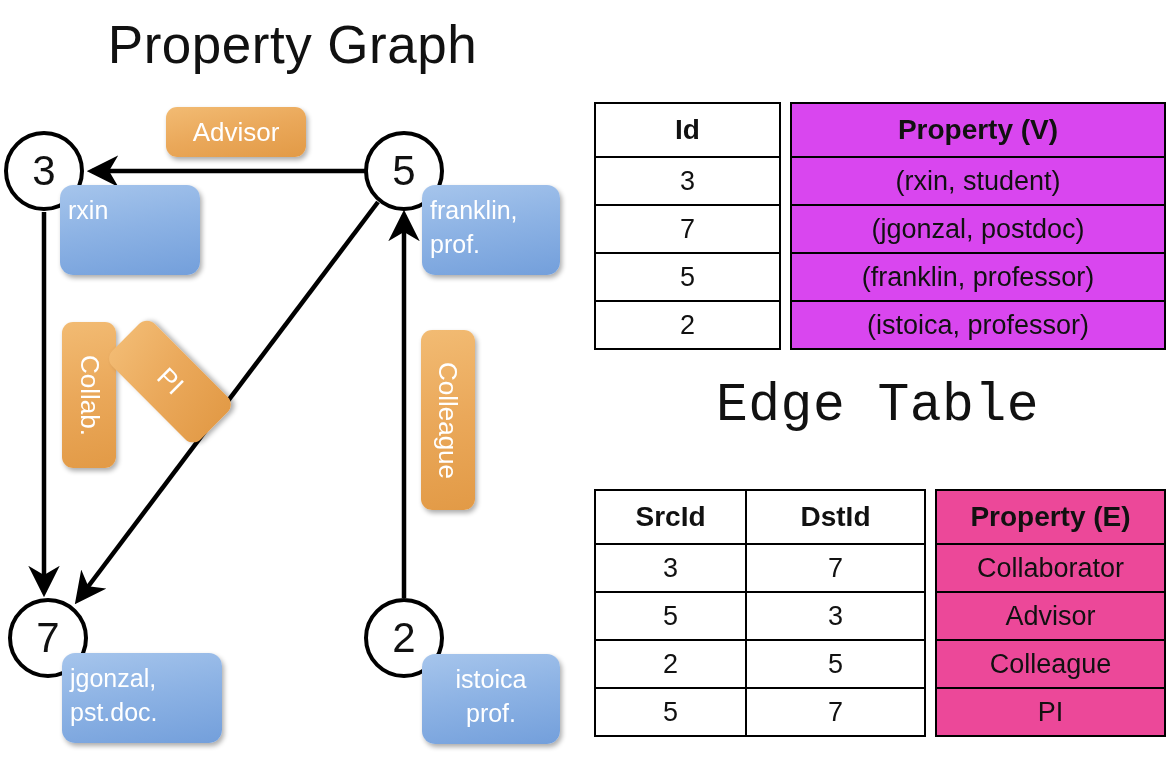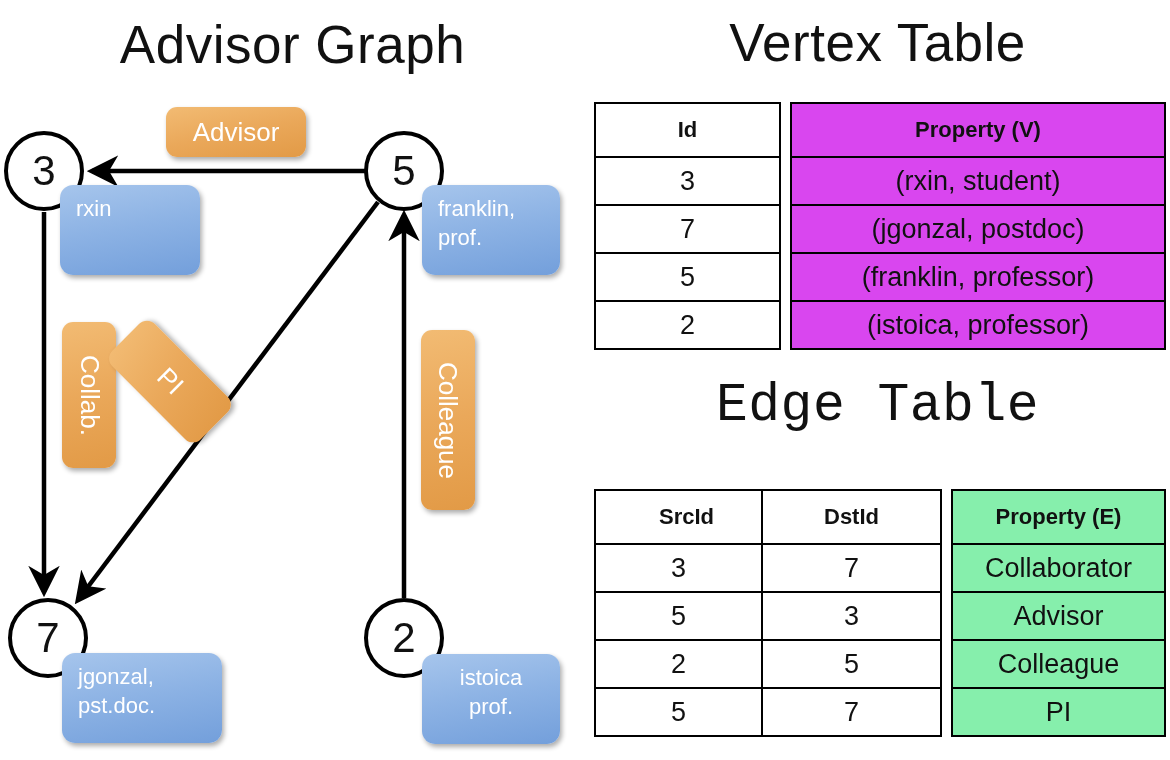--- a/index.html
+++ b/index.html
@@ -57,24 +57,24 @@
     color: #111;
     z-index: 3;
   }
 
   .vbox {
     position: absolute;
     border-radius: 13px;
     background: linear-gradient(170deg, #a6c5ec 0%, #8cb2e4 48%, #739fdb 100%);
     box-shadow: 2px 3px 5px rgba(0,0,0,0.33);
     color: #ffffff;
-    font-size: 22px;
+    font-size: 25px;
     font-weight: 300;
     line-height: 1.34;
-    padding: 9px 16px;
+    padding: 9px 8px;
     box-sizing: border-box;
     z-index: 4;
     font-family: "Liberation Sans", sans-serif;
   }
 
   .ebox {
     position: absolute;
     border-radius: 11px;
     background: linear-gradient(170deg, #f0b464 0%, #e9a css, #e5a152 100%);
     background: linear-gradient(168deg, #f2bb73 0%, #eaa85a 50%, #e29a46 100%);
@@ -107,31 +107,31 @@
   .tbl td, .tbl th {
     border: 2px solid #000;
     text-align: center;
     font-weight: 300;
     font-size: 27px;
     color: #111;
     padding: 0;
     height: 46px;
     background: #ffffff;
   }
-  .tbl th { font-weight: 700; font-size: 22px; height: 52px; }
+  .tbl th { font-weight: 700; font-size: 28px; height: 52px; }
   .tbl .prop-v { background: #d946ef; }
-  .tbl .prop-e { background: #86efac; }
+  .tbl .prop-e { background: #ec4899; }
   .gapcol { border: none !important; background: transparent !important; width: 9px; padding:0; }
 </style>
 </head>
 <body>
 
 <div id="graph-panel">
 
-  <div class="title" style="left:0; top:14px; width:585px;">Advisor Graph</div>
+  <div class="title" style="left:0; top:14px; width:585px;">Property Graph</div>
 
   <svg id="graph-svg" viewBox="0 0 585 760">
     <defs>
       <marker id="arrowhead" viewBox="0 0 12 12" refX="10" refY="6" markerWidth="7" markerHeight="7" orient="auto-start-reverse">
         <path d="M 0 0 L 12 6 L 0 12 L 3.5 6 Z" fill="#000"></path>
       </marker>
     </defs>
 
     <line x1="366" y1="171" x2="92" y2="171" stroke="#000" stroke-width="4.5" marker-end="url(#arrowhead)"></line>
 
@@ -183,21 +183,20 @@
     <span>PI</span>
   </div>
 
   <div class="ebox vert" style="left:421px; top:330px; width:54px; height:180px;">
     <span>Colleague</span>
   </div>
 </div>
 
 <div id="tables-panel">
 
-  <div class="title" style="left:0; top:12px; width:585px;">Vertex Table</div>
 
   <table class="tbl" style="left:9px; top:102px; width:572px;">
     <thead>
       <tr>
         <th style="width:183px;">Id</th>
         <th class="gapcol"></th>
         <th class="prop-v">Property (V)</th>
       </tr>
     </thead>
     <tbody>
@@ -222,21 +221,21 @@
         <td class="prop-v">(istoica, professor)</td>
       </tr>
     </tbody>
   </table>
 
   <div class="title" style="left:0; top:376px; width:585px;font-family:Liberation Mono, monospace;">Edge Table</div>
 
   <table class="tbl" style="left:9px; top:489px; width:572px;">
     <thead>
       <tr>
-        <th style="width:149px;padding-left:16px;">SrcId</th>
+        <th style="width:149px;">SrcId</th>
         <th style="width:177px;">DstId</th>
         <th class="gapcol"></th>
         <th class="prop-e">Property (E)</th>
       </tr>
     </thead>
     <tbody>
       <tr>
         <td>3</td>
         <td>7</td>
         <td class="gapcol"></td>

